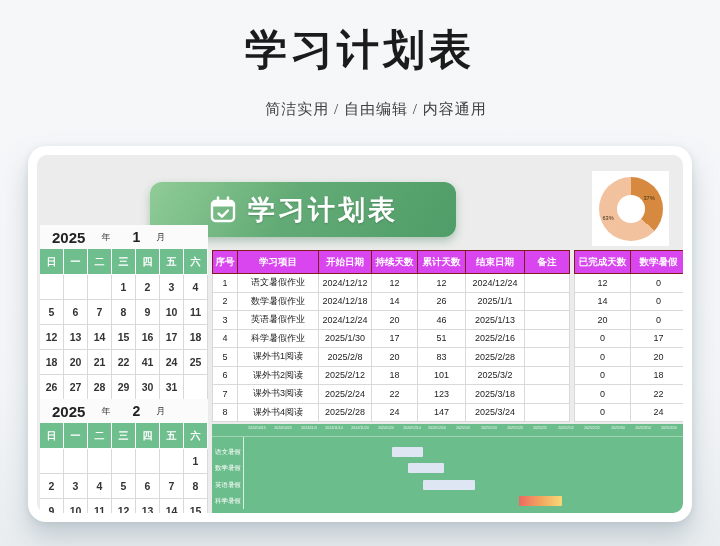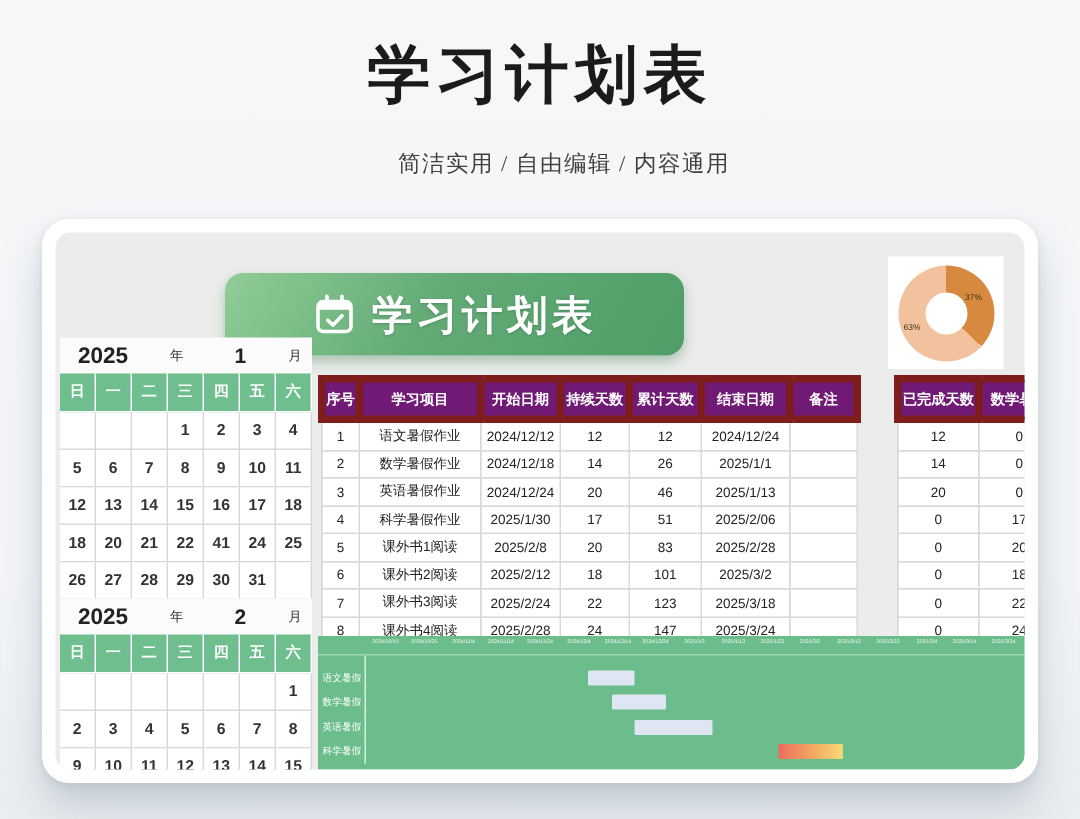--- a/index.html
+++ b/index.html
@@ -36,35 +36,35 @@
   
   .donut-box{position:absolute;left:555px;top:16px;width:77px;height:75px;background:#fff;
     display:flex;align-items:center;justify-content:center}
   .donut{position:relative;width:64px;height:64px;border-radius:50%}
   .donut::after{content:"";position:absolute;inset:18px;background:#fff;border-radius:50%}
   .donut-label{position:absolute;font-size:8px;transform:scale(.7);color:#40310f;z-index:2}
   .donut-label.l0{right:5px;top:17px}
   .donut-label.l1{left:1px;top:37px}
   
   .cal-block{position:absolute;left:3px;width:168px}
-  .cal-title{height:24px;background:#fbfbfb;display:flex;align-items:center;padding-left:12px;gap:12px}
+  .cal-title{height:24px;background:#fbfbfb;display:flex;align-items:center;padding-left:12px;gap:0}
   .cal-year{font-size:15px;font-weight:800;color:#222}
   .cal-small{font-size:9px;color:#333;margin:0 0 0 16px}
   .cal-month{font-size:14px;font-weight:800;color:#222;margin-left:22px}
   .cal-grid{display:grid;grid-template-columns:repeat(7,1fr)}
   .cal-hcell{background:#6fbe8e;color:#fff;font-size:10px;font-weight:700;height:25px;line-height:25px;
     text-align:center;border-right:1px solid #fdfdfd;border-bottom:1px solid #fdfdfd}
   .cal-cell{background:#fff;border-right:1px solid #d9d9d9;border-bottom:1px solid #d9d9d9;
     font-size:10.5px;font-weight:700;color:#333;height:24px;line-height:24px;text-align:center}
   
   table{border-collapse:collapse;table-layout:fixed}
   .main-table{position:absolute;left:175px;top:95px;width:357px}
-  .side-table{position:absolute;left:559px;top:95px;width:113px}
-  th{background:#701a75;color:#fff;font-size:9.5px;font-weight:700;height:22px;
-    border:5px solid #7f1d1d;padding:0}
+  .side-table{position:absolute;left:537px;top:95px;width:113px}
+  th{background:#d946ef;color:#fff;font-size:9.5px;font-weight:700;height:22px;
+    border:1px solid #7f1d1d;padding:0}
   td{background:#fff;border:1px solid #d9d9d9;font-size:9px;color:#222;text-align:center;
     height:17.5px;padding:0;overflow:hidden;white-space:nowrap}
   
   .gantt{position:absolute;left:175px;top:269px;width:477px;height:89px;background:#6cbd8c}
   .gantt-axis-line{position:absolute;left:31px;top:13px;bottom:4px;width:1px;background:rgba(255,255,255,.75)}
   .gantt-topline{position:absolute;left:0;right:0;top:12px;height:1px;background:rgba(255,255,255,.35)}
   .gantt-tick{position:absolute;top:2px;color:#eef7f1;font-size:7px;white-space:nowrap;
     transform:translateX(-50%) scale(.5);transform-origin:center top}
   .gantt-row-label{position:absolute;left:3px;width:28px;color:#fff;font-size:7px;white-space:nowrap;
     overflow:hidden;transform:scale(.92);transform-origin:left center}
@@ -246,21 +246,21 @@
             <td>46</td>
             <td>2025/1/13</td>
             <td></td>
           </tr>
           <tr>
             <td>4</td>
             <td>科学暑假作业</td>
             <td>2025/1/30</td>
             <td>17</td>
             <td>51</td>
-            <td>2025/2/06</td>
+            <td>2025/2/16</td>
             <td></td>
           </tr>
           <tr>
             <td>5</td>
             <td>课外书1阅读</td>
             <td>2025/2/8</td>
             <td>20</td>
             <td>83</td>
             <td>2025/2/28</td>
             <td></td>

